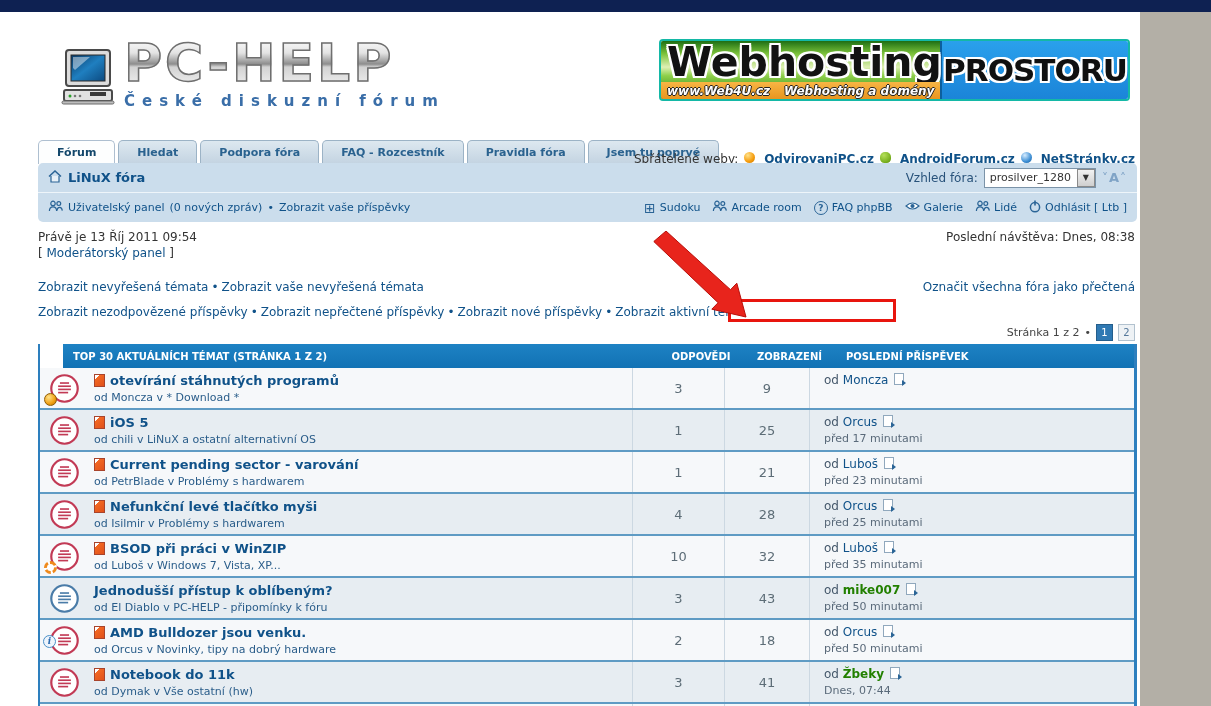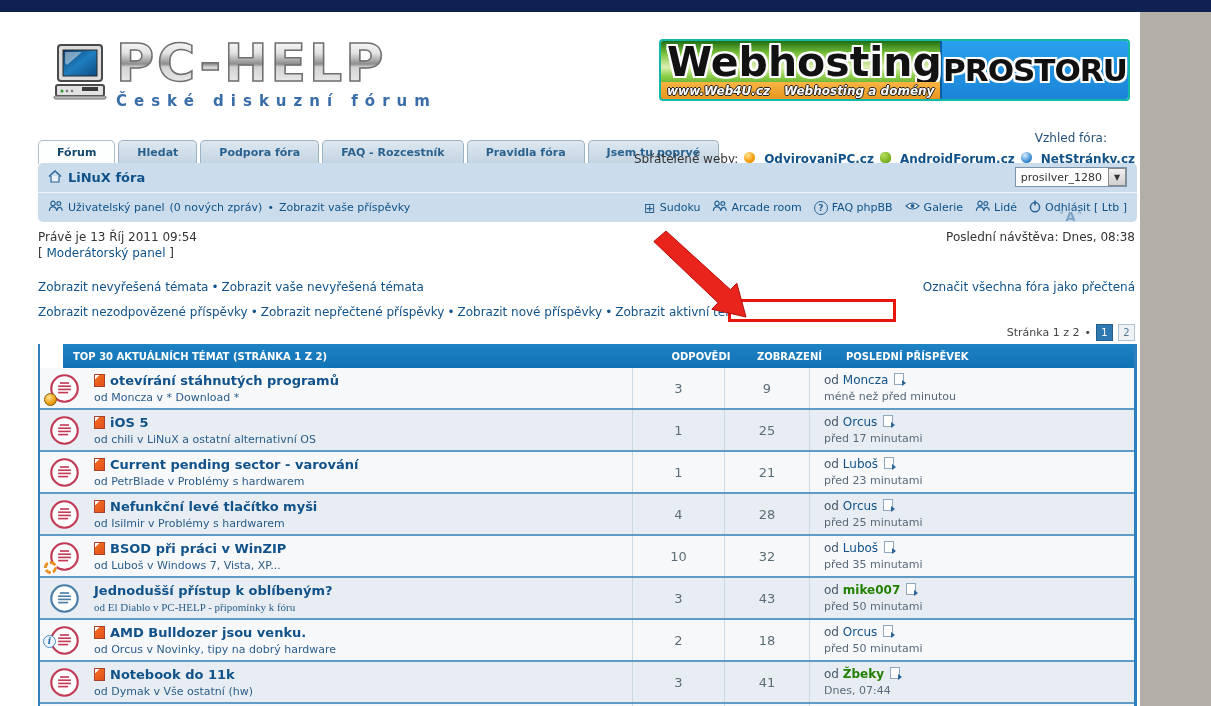--- a/index.html
+++ b/index.html
@@ -3,21 +3,21 @@
 <meta charset="utf-8">
 <style>
   html,body{margin:0;padding:0;}
   body{font-family:"DejaVu Sans","Liberation Sans",sans-serif;background:#fff;}
   #page{position:relative;width:1211px;height:706px;overflow:hidden;background:#fff;}
   a{text-decoration:none;cursor:pointer;}
   .topbar{position:absolute;left:0;top:0;width:1211px;height:12px;background:#0e2152;}
   .gray-edge{position:absolute;left:1140px;top:12px;width:71px;height:694px;background:#b3afa6;}
 
   
-  .logo{position:absolute;left:52px;top:38px;display:flex;align-items:center;gap:8px;}
+  .logo{position:absolute;left:60px;top:38px;display:flex;align-items:flex-end;gap:8px;}
   .logo-txt{display:flex;flex-direction:column;}
   .logo-title{font-size:52px;font-weight:bold;line-height:50px;letter-spacing:3px;
     background:linear-gradient(180deg,#fdfdfd 0%,#e3e3e3 30%,#8d8d8d 52%,#d2d2d2 58%,#f2f2f2 100%);
     -webkit-background-clip:text;background-clip:text;color:transparent;
     -webkit-text-stroke:1.5px #6f6f6f;}
   .logo-sub{font-size:15px;font-weight:bold;color:#3a6ea8;letter-spacing:7px;margin-top:4px;}
 
   
   .banner{position:absolute;left:659px;top:39px;width:471px;height:62px;display:flex;
     border:2px solid #14b8a6;border-radius:4px;overflow:hidden;box-sizing:border-box;cursor:pointer;}
@@ -44,21 +44,21 @@
   .friendly a{font-weight:bold;color:#105289;display:inline-flex;align-items:flex-start;gap:9px;}
   .dot-ico{display:inline-block;width:11px;height:11px;border-radius:50%;}
   .ico-ball{background:radial-gradient(circle at 35% 30%,#ffe28a,#f59b0b 60%,#c77a05);}
   .ico-android{background:radial-gradient(circle at 35% 30%,#b5e05a,#76ad1d 70%,#557d12);border-radius:45% 45% 40% 40%;}
   .ico-globe{background:radial-gradient(circle at 35% 30%,#d6ecff,#3e8fd4 60%,#175a9b);}
 
   
   .panel{position:absolute;left:38px;top:163px;width:1099px;height:59px;background:#cbddec;border-radius:5px;box-sizing:border-box;}
   .panel-row1{height:29px;display:flex;align-items:center;padding:0 10px;border-bottom:1px solid #eef5fa;}
   .board-title{font-size:13px;font-weight:bold;color:#105289;margin-left:6px;}
-  .style-picker{margin-left:auto;display:flex;align-items:center;gap:22px;font-size:12px;color:#28527a;flex-direction:column;}
+  .style-picker{margin-left:auto;display:flex;align-items:center;gap:6px;font-size:12px;color:#28527a;}
   .select-box{display:inline-flex;align-items:center;background:#fff;border:1px solid #7b93a8;height:18px;
     font-size:11px;color:#333;padding-left:5px;cursor:pointer;}
   .select-arrow{width:16px;height:16px;margin-left:6px;background:linear-gradient(180deg,#f2f2f2,#cfcfcf);
     border:1px solid #8a8a8a;display:flex;align-items:center;justify-content:center;font-size:8px;color:#333;}
   .font-widget{color:#7fa3c6;font-size:12px;letter-spacing:1px;cursor:pointer;}
   .font-widget b{font-size:13px;}
   .panel-row2{height:29px;display:flex;align-items:center;padding:0 10px;font-size:11px;color:#105289;}
   .panel-row2 a{color:#105289;}
   .ub-left{display:flex;align-items:center;gap:5px;}
   .ub-right{margin-left:auto;display:flex;align-items:center;gap:12px;}
@@ -344,21 +344,20 @@
           <span class="tsub" style="display:block;">od Moncza v * Download *</span>
         </span>
       </div>
       <div class="cell-num">3</div>
       <div class="cell-num views">9</div>
       <div class="cell-last">
         <span>
           <span class="od">od</span>
           <a class="lname">Moncza</a><span class="lp-icon"></span>
         </span>
-        <div class="ltime">méně než před minutou</div>
       </div>
     </div>
         <div class="trow">
       <div class="cell-title">
         <span class="ticon ic-red">
           <svg width="31" height="31" viewBox="0 0 34 34">
                 <circle cx="17" cy="17" r="14.5" fill="#fff" stroke="currentColor" stroke-width="2.4"></circle>
                 <g stroke="currentColor" stroke-width="1.8">
                   <line x1="12" y1="11" x2="22" y2="11"></line>
                   <line x1="10" y1="14.5" x2="24" y2="14.5"></line>
@@ -494,21 +493,21 @@
                   <line x1="10" y1="21.5" x2="21" y2="21.5"></line>
                 </g>
               </svg>
 
         </span>
         <span class="ttext">
           <span class="tline">
 
             <a class="ttitle">Jednodušší přístup k oblíbeným?</a>
           </span>
-          <span class="tsub" style="display:block;font-family:Liberation Serif, serif;">od El Diablo v PC-HELP - připomínky k fóru</span>
+          <span class="tsub" style="display:block;">od El Diablo v PC-HELP - připomínky k fóru</span>
         </span>
       </div>
       <div class="cell-num">3</div>
       <div class="cell-num views">43</div>
       <div class="cell-last">
         <span>
           <span class="od">od</span>
           <a class="lname vip">mike007</a><span class="lp-icon"></span>
         </span>
         <div class="ltime">před 50 minutami</div>

